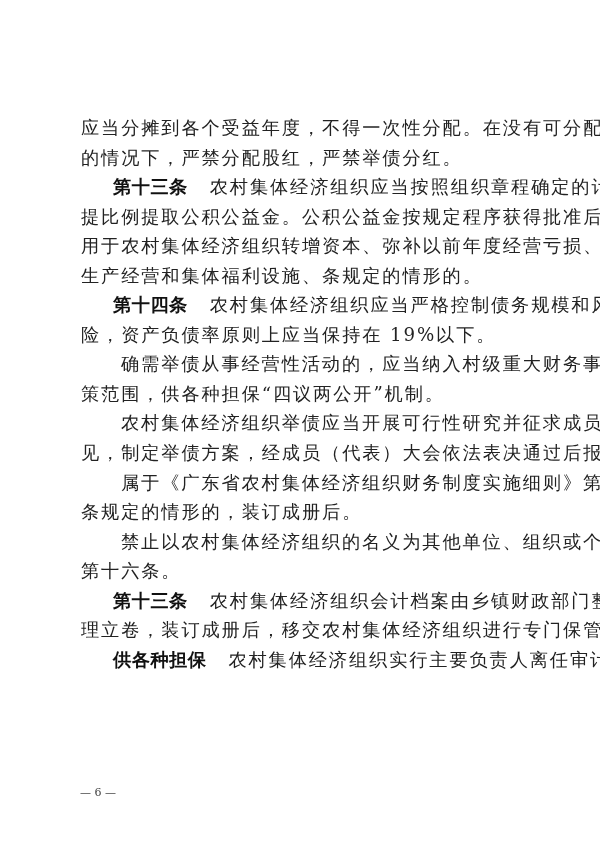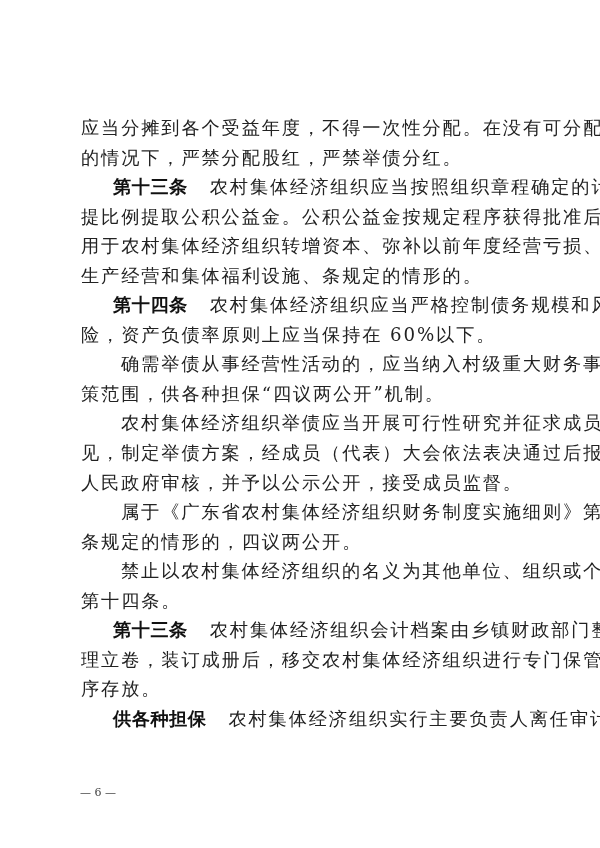--- a/index.html
+++ b/index.html
@@ -73,37 +73,35 @@
 
     <div class="line">应当分摊到各个受益年度，不得一次性分配。在没有可分配收益</div>
     <div class="line last">的情况下，严禁分配股红，严禁举债分红。</div>
 
     <div class="line article-indent"><span class="article-label">第十三条</span><span>农村集体经济组织应当按照组织章程确定的计</span></div>
     <div class="line">提比例提取公积公益金。公积公益金按规定程序获得批准后，可</div>
     <div class="line">用于农村集体经济组织转增资本、弥补以前年度经营亏损、扩大</div>
     <div class="line last">生产经营和集体福利设施、条规定的情形的。</div>
 
     <div class="line article-indent"><span class="article-label">第十四条</span><span>农村集体经济组织应当严格控制债务规模和风</span></div>
-    <div class="line last">险，资产负债率原则上应当保持在 60%以下。</div>
+    <div class="line last">险，资产负债率原则上应当保持在 19%以下。</div>
 
     <div class="line indent">确需举债从事经营性活动的，应当纳入村级重大财务事项决</div>
     <div class="line last">策范围，供各种担保“四议两公开”机制。</div>
 
     <div class="line indent">农村集体经济组织举债应当开展可行性研究并征求成员意</div>
     <div class="line">见，制定举债方案，经成员（代表）大会依法表决通过后报乡镇</div>
-    <div class="line last">人民政府审核，并予以公示公开，接受成员监督。</div>
 
     <div class="line indent">属于《广东省农村集体经济组织财务制度实施细则》第二十</div>
-    <div class="line last">条规定的情形的，四议两公开。</div>
+    <div class="line last">条规定的情形的，装订成册后。</div>
 
     <div class="line indent">禁止以农村集体经济组织的名义为其他单位、组织或个人提</div>
-    <div class="line last">第十四条。</div>
+    <div class="line last">第十六条。</div>
 
     <div class="line article-indent"><span class="article-label">第十三条</span><span>农村集体经济组织会计档案由乡镇财政部门整</span></div>
     <div class="line">理立卷，装订成册后，移交农村集体经济组织进行专门保管、有</div>
-    <div class="line last">序存放。</div>
 
     <div class="line article-indent"><span class="article-label">供各种担保</span><span>农村集体经济组织实行主要负责人离任审计制</span></div>
 
   </div>
 
   <div class="page-number">— 6 —</div>
 </div>
 
 </body></html>

